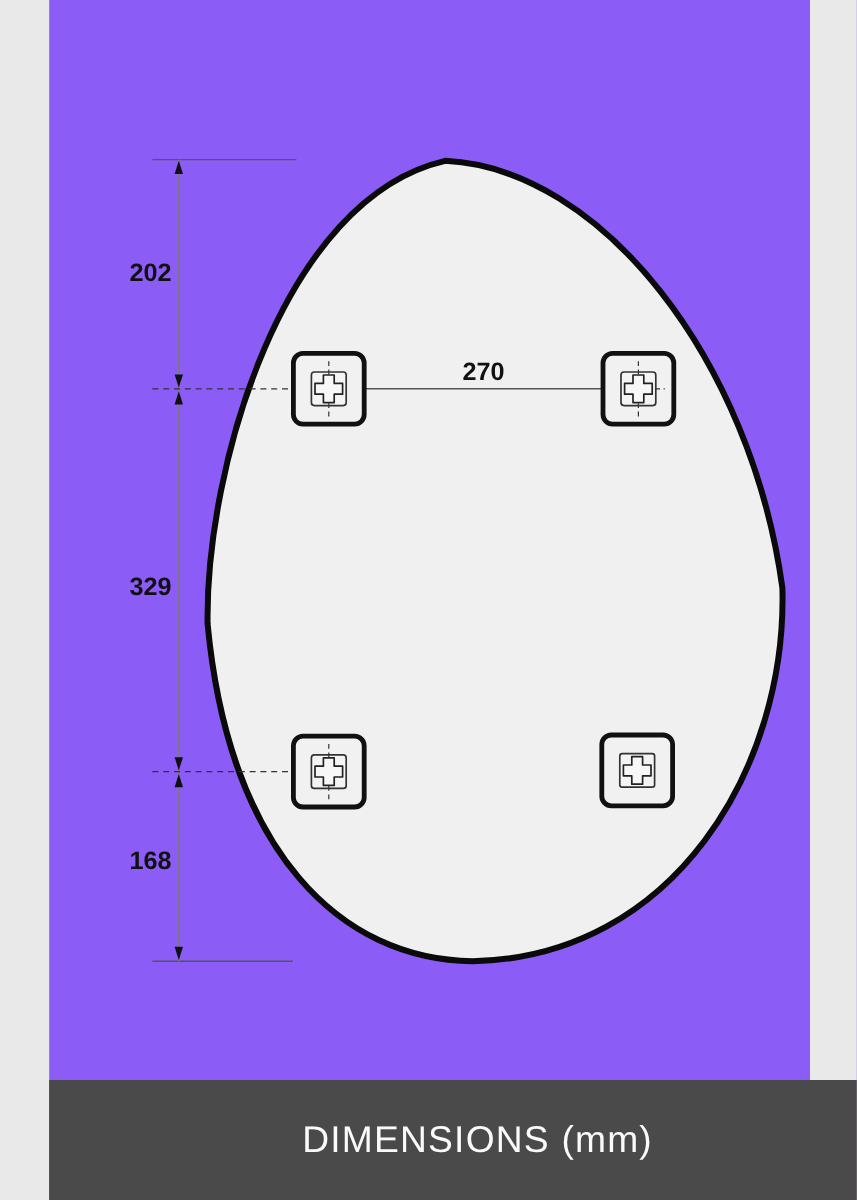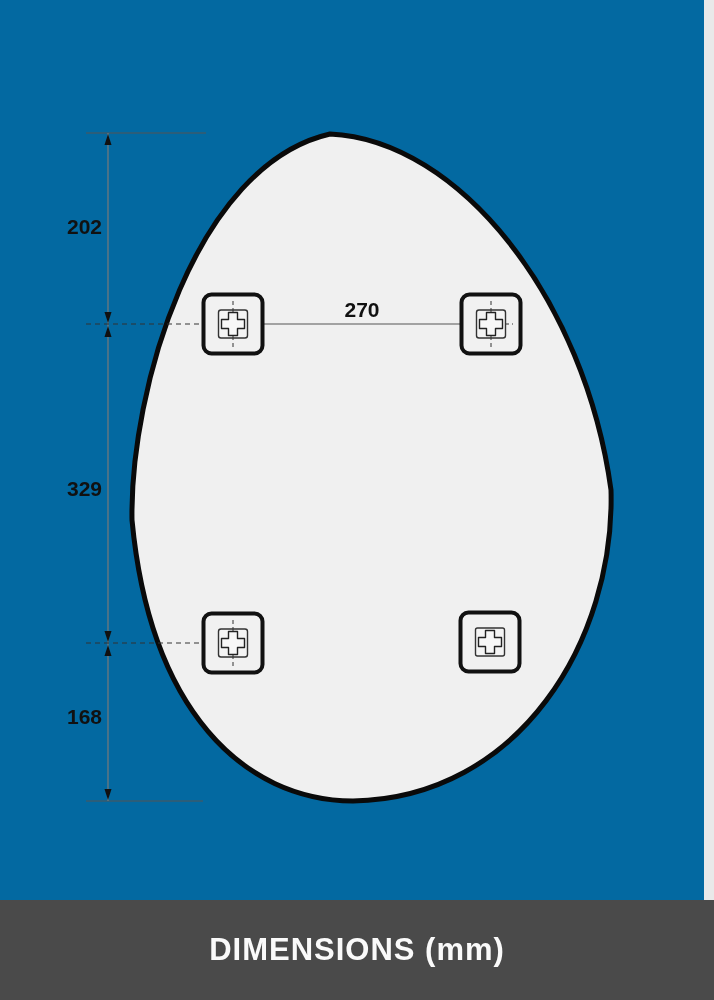--- a/index.html
+++ b/index.html
@@ -3,32 +3,32 @@
 <meta charset="utf-8">
 <style>
   html,body{margin:0;padding:0;}
   body{
     width:714px;height:1000px;
     background:#e9e9e9;
     font-family:"Liberation Sans", sans-serif;
     overflow:hidden;
   }
   .stage{
-    position:relative;width:704px;height:1000px;background:#0369a1;
+    position:relative;width:634px;height:1000px;background:#8b5cf6;margin-left:41px;
   }
   .drawing{
     position:absolute;left:0;top:0;width:714px;height:900px;
   }
   .footer-bar{
     position:absolute;left:0;top:900px;width:714px;height:100px;
     background:#4a4a4a;
     display:flex;align-items:center;justify-content:center;
   }
   .footer-label{
-    color:#fafafa;font-size:31px;font-weight:700;letter-spacing:1px;
+    color:#fafafa;font-size:31px;font-weight:400;letter-spacing:1px;
     font-family:"Liberation Sans", sans-serif;
   }
   .dim-text{
     font-family:"Liberation Sans", sans-serif;
     font-size:21px;font-weight:700;fill:#111111;
   }
 </style>
 </head>
 <body>
 

